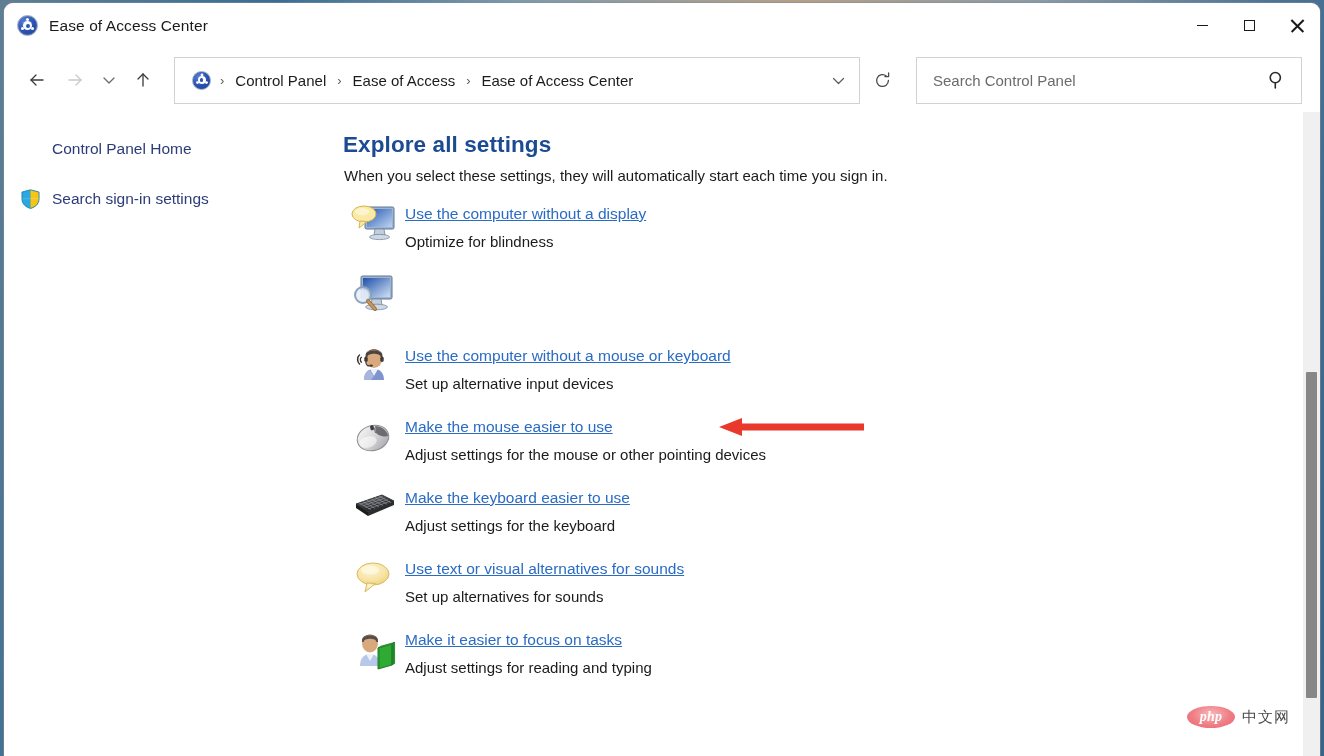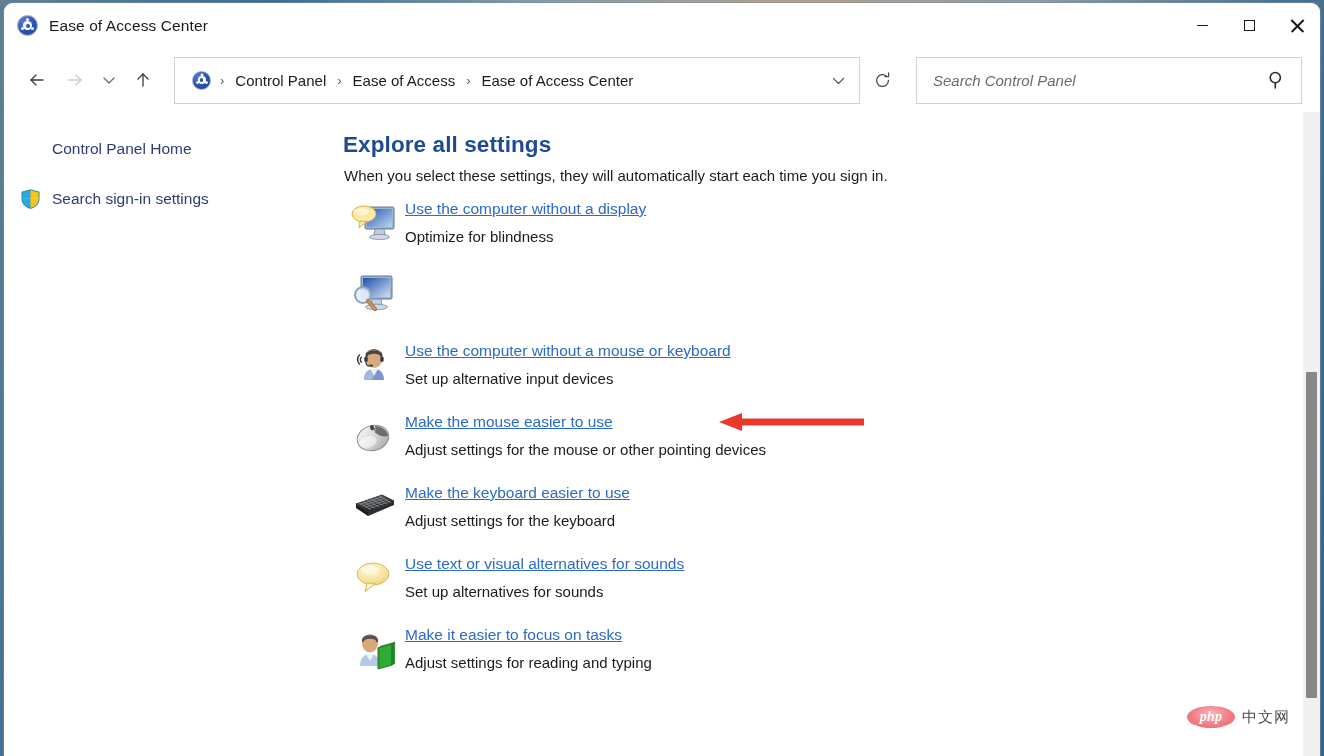--- a/index.html
+++ b/index.html
@@ -211,21 +211,20 @@
     flex: 0 0 auto;
   }
   #search-input {
     flex: 1 1 auto;
     border: none;
     outline: none;
     font-family: "Liberation Sans", sans-serif;
     font-size: 15px;
     color: #1b1b1b;
     background: transparent;
-    font-style: italic;
   }
   #search-input::placeholder { color: #6b6b6b; opacity: 1; }
 
   
   #content {
     display: flex;
     height: calc(753px - 45px - 64px);
     background: #ffffff;
     position: relative;
   }
@@ -272,21 +271,21 @@
   #page-subtitle {
     font-size: 15px;
     color: #1b1b1b;
     margin-top: 9px;
     margin-left: 1px;
   }
 
   .settings-list { margin-top: 16px; }
   .setting-row {
     display: flex;
-    align-items: flex-start;
+    align-items: flex-end;
     padding: 0 0 21px 0;
     position: relative;
   }
   .setting-icon {
     width: 62px;
     flex: 0 0 auto;
     display: flex;
     justify-content: center;
     padding-top: 2px;
   }

